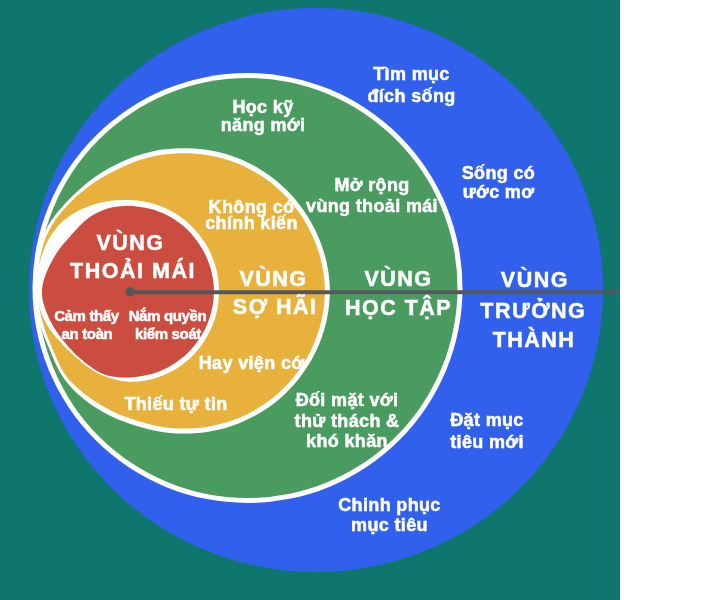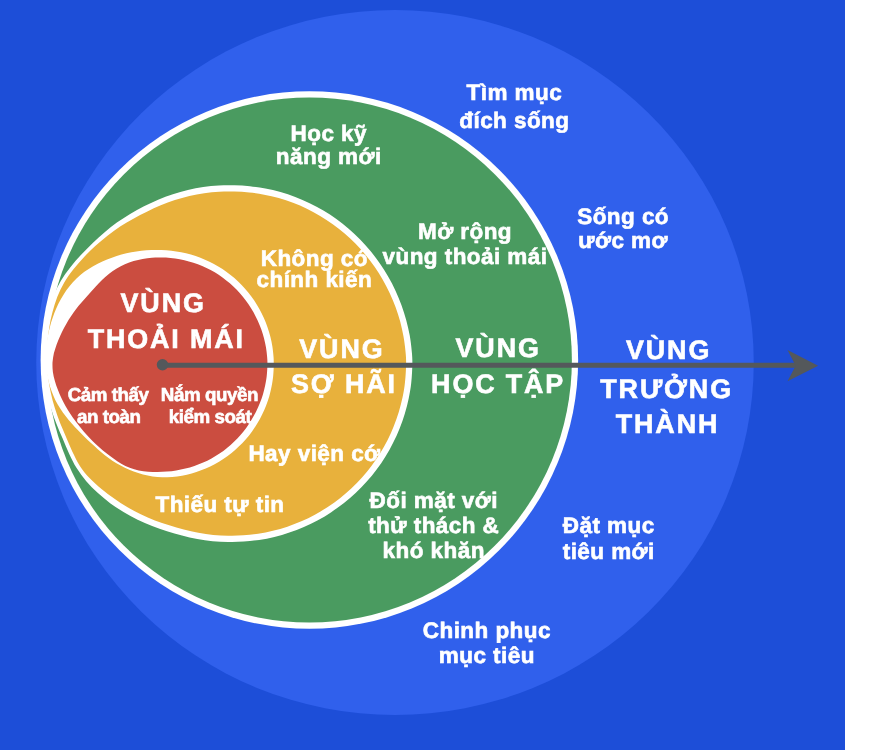--- a/index.html
+++ b/index.html
@@ -1,16 +1,16 @@
 <!DOCTYPE html>
 <html><head>
 <meta charset="utf-8">
 <style>
   html,body{margin:0;padding:0;background:#ffffff;}
-  #stage{position:relative;width:676px;height:600px;background:#1d4ed8;overflow:hidden;}
+  #stage{position:relative;width:620px;height:600px;background:#0f766e;overflow:hidden;}
   svg text{font-family:"Liberation Sans",sans-serif;font-weight:bold;fill:#ffffff;stroke:#ffffff;stroke-width:0.5;paint-order:stroke;}
   g.lbl text{font-size:18px;letter-spacing:0.35px;}
   g.ttl text{font-size:21.5px;letter-spacing:1.5px;}
   g.sml text{font-size:15px;letter-spacing:-0.35px;}
 </style>
 </head>
 <body>
 <div id="stage">
 <svg width="705" height="600" viewBox="0 0 705 600">
 

